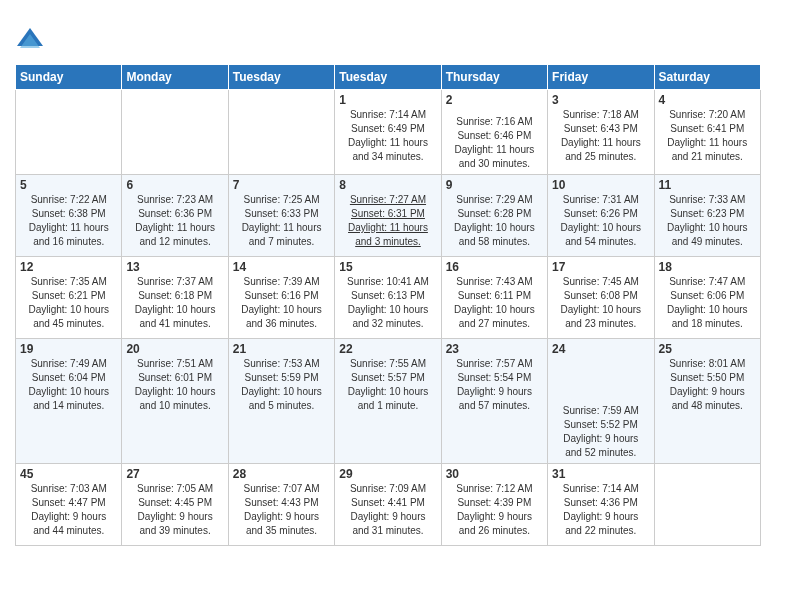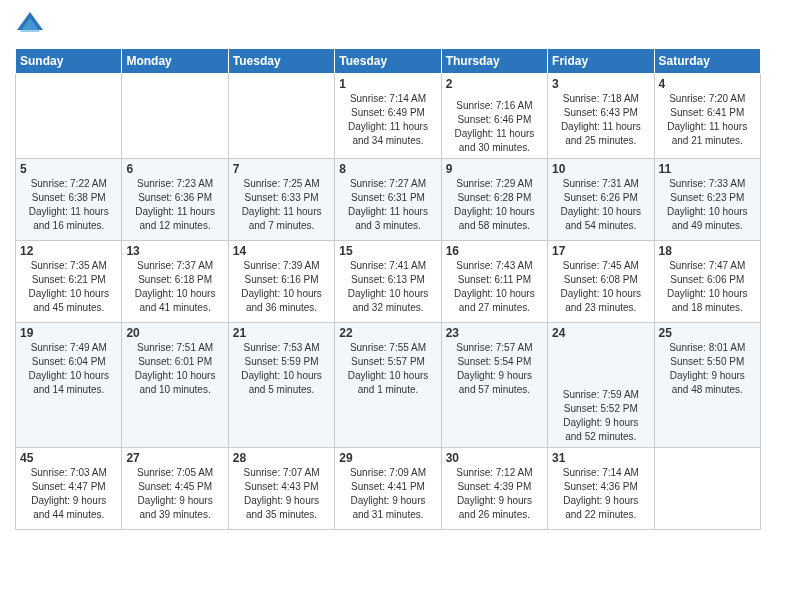--- a/index.html
+++ b/index.html
@@ -6,21 +6,21 @@
     body {
       width: 792px;
       height: 612px;
       font-family: Arial, sans-serif;
       background: #fff;
       overflow: hidden;
     }
     .container {
       width: 776px;
       height: 612px;
-      padding: 10px 15px;
+      padding: 26px 15px;
       border-radius: 26px;
     }
     .header {
       display: flex;
       justify-content: space-between;
       align-items: flex-start;
       margin-bottom: 8px;
     }
     .logo {
       display: flex;
@@ -184,21 +184,21 @@
           </td>
           <td>
             <span class="day-number">7</span>
             <div class="day-info" style="white-space: pre-line;">Sunrise: 7:25 AM
 Sunset: 6:33 PM
 Daylight: 11 hours
 and 7 minutes.</div>
           </td>
           <td>
             <span class="day-number">8</span>
-            <div class="day-info" style="white-space: pre-line;">Sunrise: 7:27 AM
+            <div class="day-info" style="white-space: pre-line; text-decoration: underline;">Sunrise: 7:27 AM
 Sunset: 6:31 PM
 Daylight: 11 hours
 and 3 minutes.</div>
           </td>
           <td>
             <span class="day-number">9</span>
             <div class="day-info" style="white-space: pre-line;">Sunrise: 7:29 AM
 Sunset: 6:28 PM
 Daylight: 10 hours
 and 58 minutes.</div>
@@ -235,21 +235,21 @@
           </td>
           <td>
             <span class="day-number">14</span>
             <div class="day-info" style="white-space: pre-line;">Sunrise: 7:39 AM
 Sunset: 6:16 PM
 Daylight: 10 hours
 and 36 minutes.</div>
           </td>
           <td>
             <span class="day-number">15</span>
-            <div class="day-info" style="white-space: pre-line;">Sunrise: 7:41 AM
+            <div class="day-info" style="white-space: pre-line;">Sunrise: 10:41 AM
 Sunset: 6:13 PM
 Daylight: 10 hours
 and 32 minutes.</div>
           </td>
           <td>
             <span class="day-number">16</span>
             <div class="day-info" style="white-space: pre-line;">Sunrise: 7:43 AM
 Sunset: 6:11 PM
 Daylight: 10 hours
 and 27 minutes.</div>

